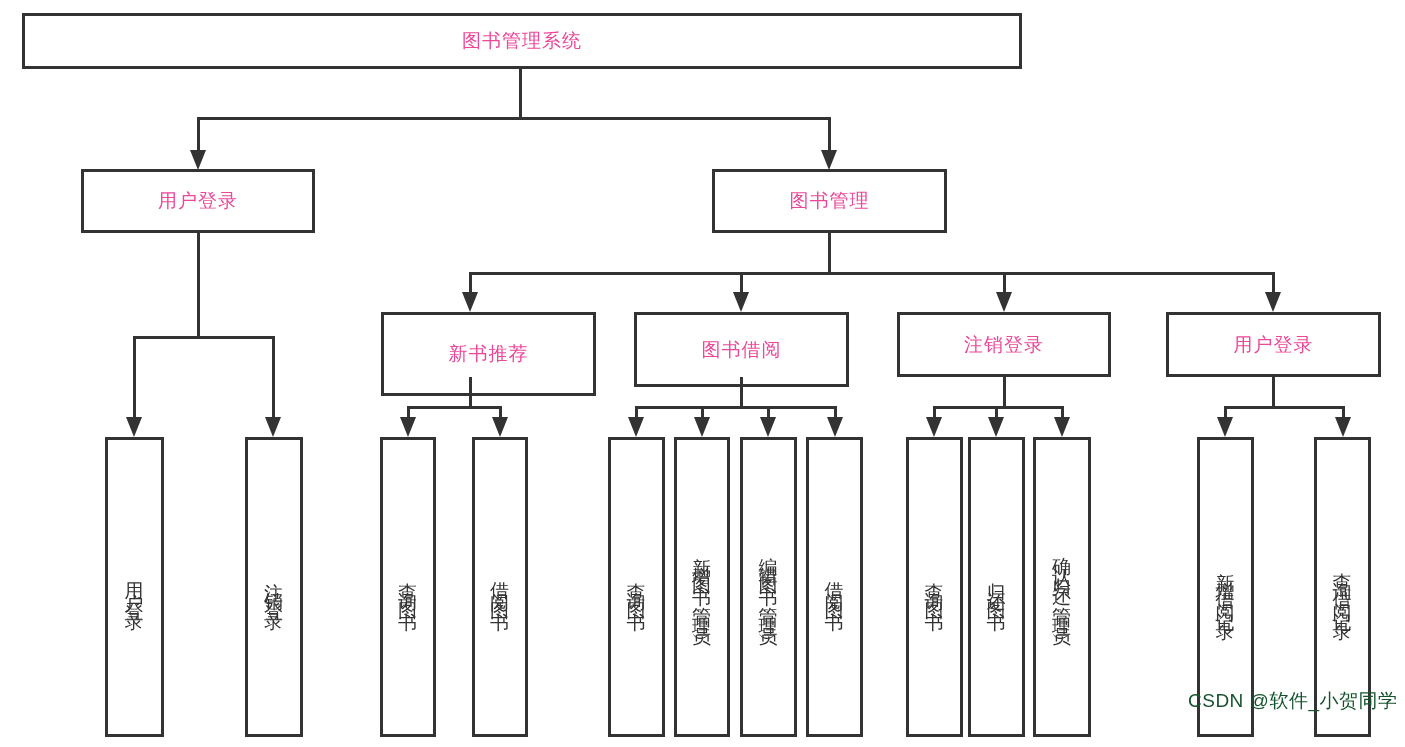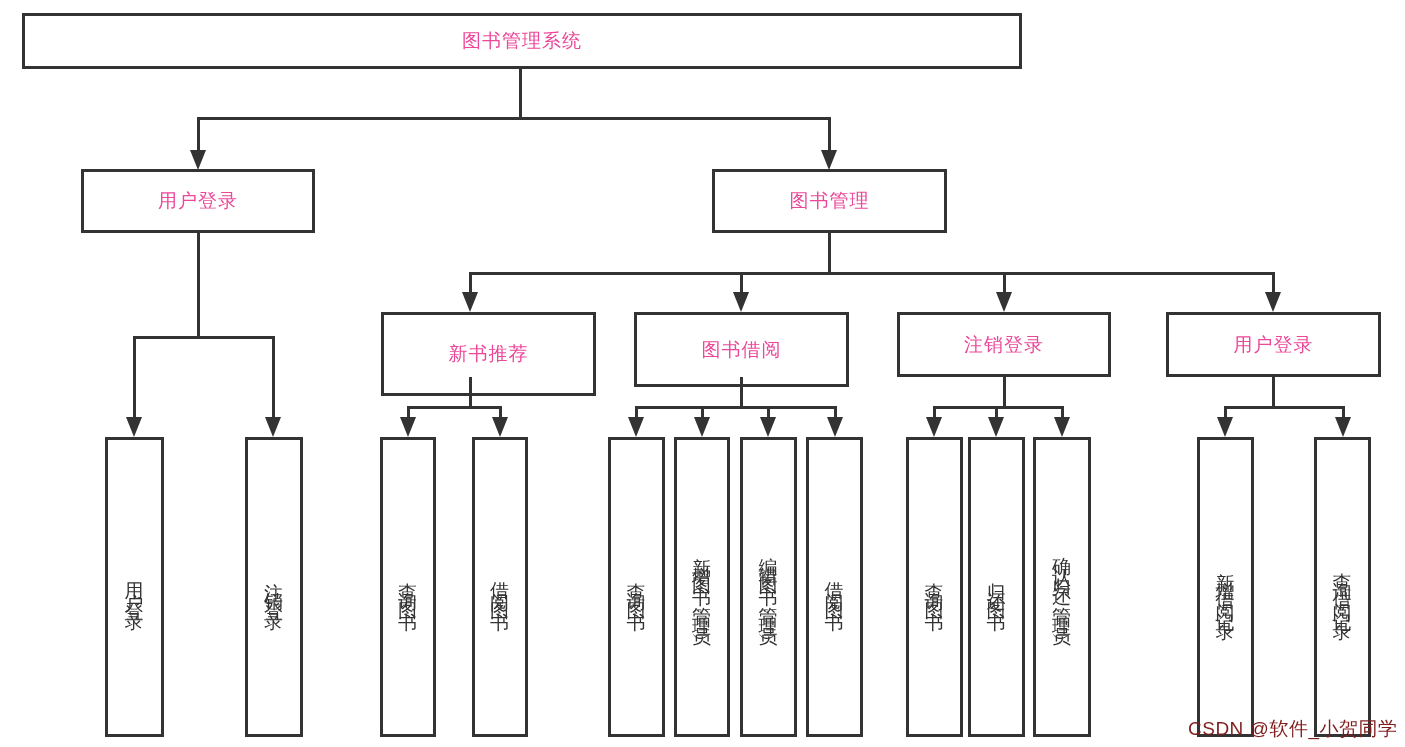--- a/index.html
+++ b/index.html
@@ -23,21 +23,21 @@
     white-space:nowrap;line-height:1;
   }
   .hline{position:absolute;height:3px;background:#333333;}
   .vline{position:absolute;width:3px;background:#333333;}
   .ahead{
     position:absolute;width:0;height:0;
     border-left:8px solid transparent;border-right:8px solid transparent;
     border-top:20px solid #333333;
   }
   .watermark{
-    position:absolute;left:1188px;top:716px;font-size:19px;color:#7f1d1d;
+    position:absolute;left:1188px;top:688px;font-size:19px;color:#14532d;
     white-space:nowrap;letter-spacing:0.5px;
   }
 </style>
 </head>
 <body>
 
 <div id="stage">
 
   <div class="box" style="left:22px;top:13px;width:1000px;height:56px;">
     <span>图书管理系统</span>

